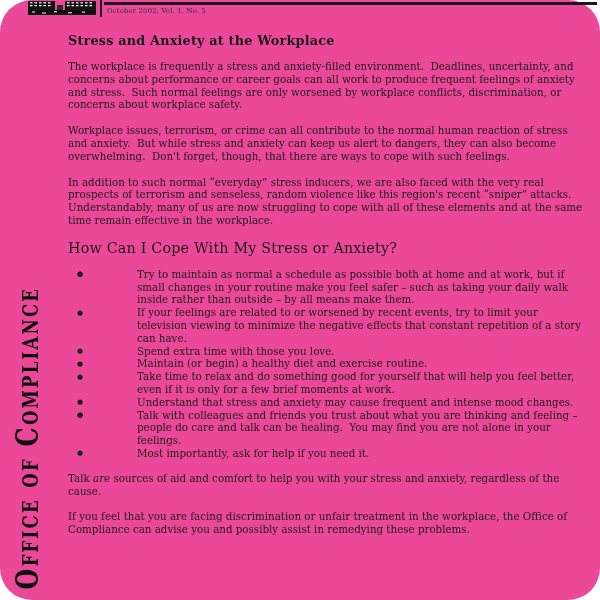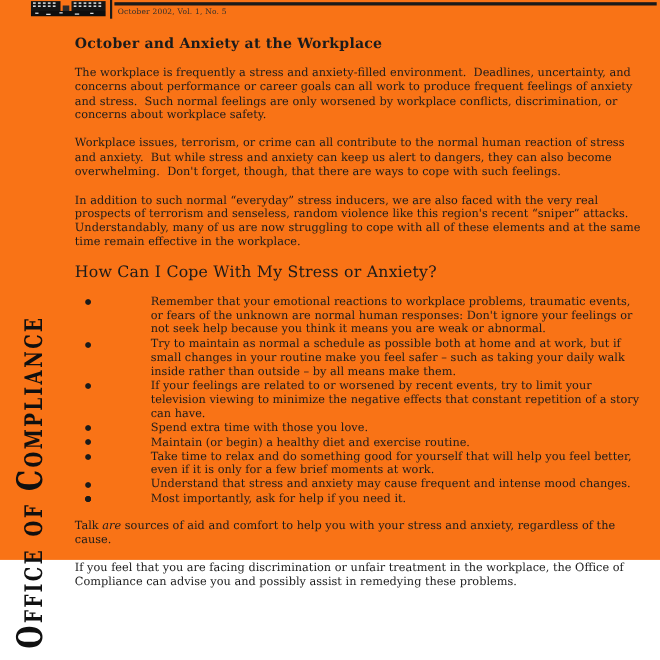--- a/index.html
+++ b/index.html
@@ -3,21 +3,21 @@
 <meta charset="utf-8">
 <style>
   html, body { margin: 0; padding: 0; }
   body {
     width: 600px; height: 600px;
     background: #ffffff;
     font-family: "DejaVu Serif", "Liberation Serif", serif;
     color: #1b1b1b;
     overflow: hidden;
   }
-  .page { position: relative; width: 600px; height: 509px; background: #f97316; }
+  .page { position: relative; width: 600px; height: 600px; background: #ec4899; border-radius: 32px; }
 
   
   .logo { position: absolute; left: 28px; top: 0; width: 70px; height: 14px; }
   .vrule { position: absolute; left: 100px; top: 0; width: 2px; height: 17px; background: #1a1a1a; }
   .hrule { position: absolute; left: 104px; top: 2px; width: 493px; height: 2.5px; background: #1a1a1a; }
   .issue {
     position: absolute; left: 107px; top: 7px;
     font-size: 6.8px; letter-spacing: 0.2px; color: #2e2e2e; white-space: nowrap;
   }
 
@@ -98,38 +98,38 @@
     </div>
     <div class="vrule"></div>
     <div class="hrule"></div>
     <div class="issue">October 2002, Vol. 1, No. 5</div>
   </div>
 
   <div class="vertical-title">Office of Compliance</div>
 
   <div class="content">
 
-    <h1>October and Anxiety at the Workplace</h1>
+    <h1>Stress and Anxiety at the Workplace</h1>
 
     <p>The workplace is frequently a stress and anxiety-filled environment.  Deadlines, uncertainty, and concerns about performance or career goals can all work to produce frequent feelings of anxiety and stress.  Such normal feelings are only worsened by workplace conflicts, discrimination, or concerns about workplace safety.</p>
     <p>Workplace issues, terrorism, or crime can all contribute to the normal human reaction of stress and anxiety.  But while stress and anxiety can keep us alert to dangers, they can also become overwhelming.  Don't forget, though, that there are ways to cope with such feelings.</p>
     <p>In addition to such normal “everyday” stress inducers, we are also faced with the very real prospects of terrorism and senseless, random violence like this region's recent “sniper” attacks.  Understandably, many of us are now struggling to cope with all of these elements and at the same time remain effective in the workplace.</p>
 
     <h2>How Can I Cope With My Stress or Anxiety?</h2>
 
     <ul class="cope-list">
-      <li><span class="bullet">●</span><span>Remember that your emotional reactions to workplace problems, traumatic events, or fears of the unknown are normal human responses: Don't ignore your feelings or not seek help because you think it means you are weak or abnormal.</span></li>
+      <li><span class="bullet">●</span></li>
       <li><span class="bullet">●</span><span>Try to maintain as normal a schedule as possible both at home and at work, but if small changes in your routine make you feel safer – such as taking your daily walk inside rather than outside – by all means make them.</span></li>
       <li><span class="bullet">●</span><span>If your feelings are related to or worsened by recent events, try to limit your television viewing to minimize the negative effects that constant repetition of a story can have.</span></li>
       <li><span class="bullet">●</span><span>Spend extra time with those you love.</span></li>
       <li><span class="bullet">●</span><span>Maintain (or begin) a healthy diet and exercise routine.</span></li>
       <li><span class="bullet">●</span><span>Take time to relax and do something good for yourself that will help you feel better, even if it is only for a few brief moments at work.</span></li>
       <li><span class="bullet">●</span><span>Understand that stress and anxiety may cause frequent and intense mood changes.</span></li>
       <li><span class="bullet">●</span></li>
-      <li><span class="bullet">●</span></li>
+      <li><span class="bullet">●</span><span>Talk with colleagues and friends you trust about what you are thinking and feeling – people do care and talk can be healing.  You may find you are not alone in your feelings.</span></li>
       <li><span class="bullet">●</span><span>Most importantly, ask for help if you need it.</span></li>
     </ul>
 
 
     <p><span>Talk </span><em>are</em><span> sources of aid and comfort to help you with your stress and anxiety, regardless of the cause.</span></p>
 
     <p>If you feel that you are facing discrimination or unfair treatment in the workplace, the Office of Compliance can advise you and possibly assist in remedying these problems.</p>
 
   </div>
 </div>

